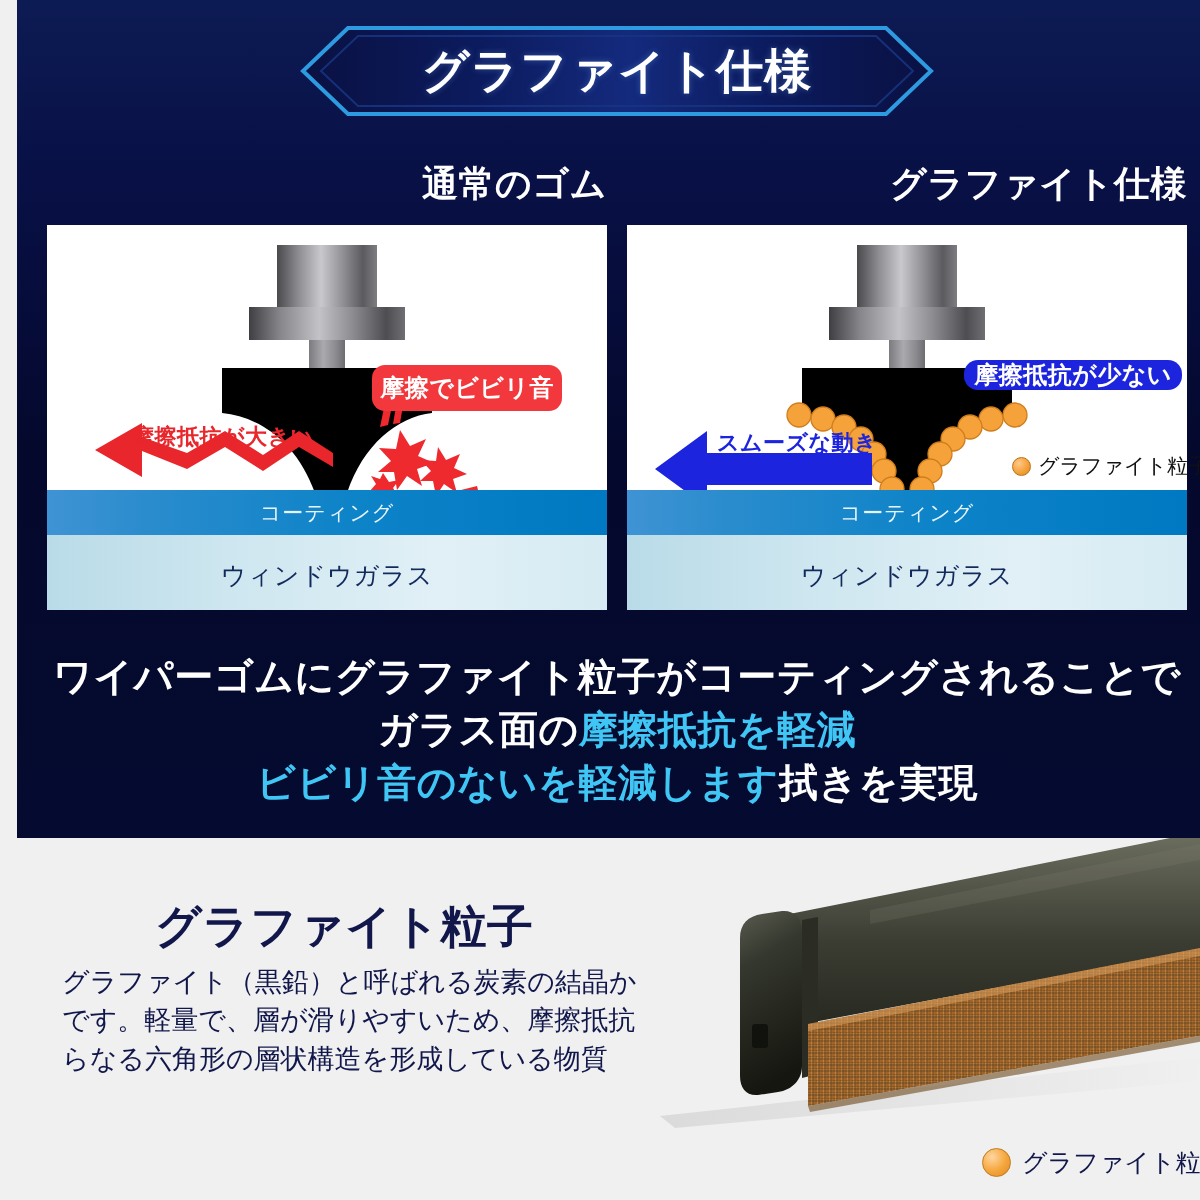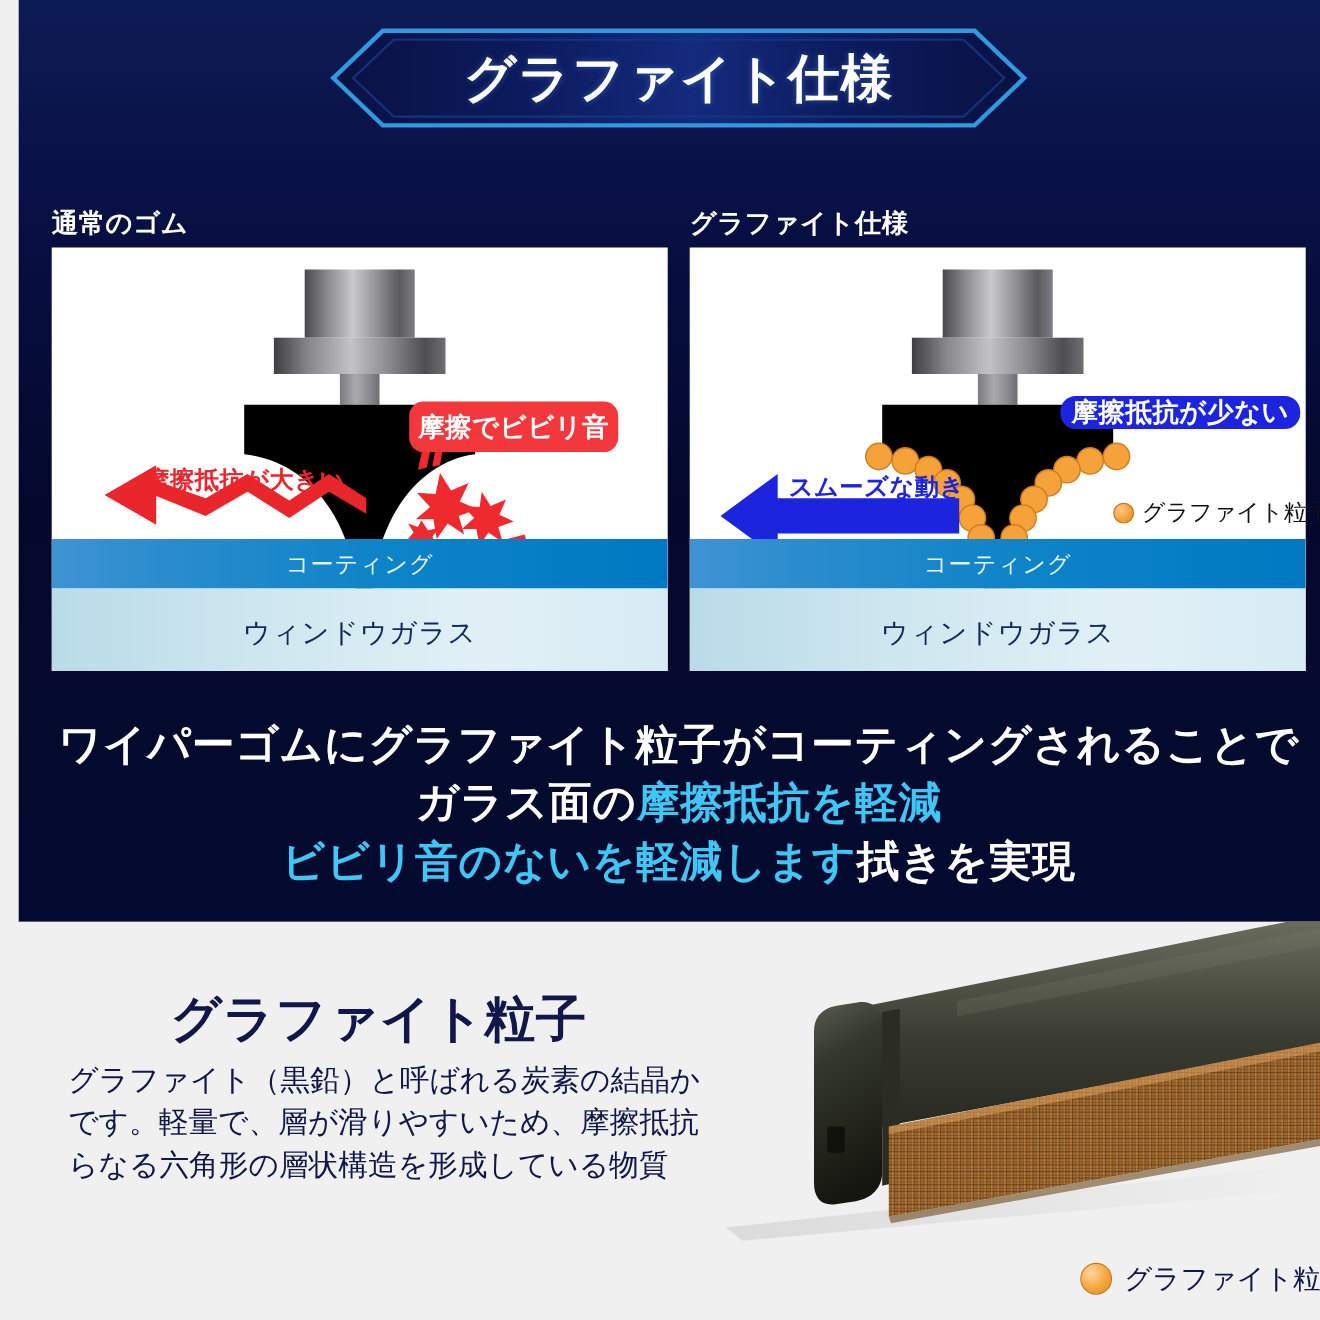--- a/index.html
+++ b/index.html
@@ -24,22 +24,22 @@
   .banner svg{position:absolute;left:0;top:0;}
   .banner-title{
     position:absolute;left:0;top:0;width:634px;height:92px;
     display:flex;align-items:center;justify-content:center;
     color:#ffffff;font-size:47px;font-weight:bold;letter-spacing:1px;
     text-shadow:0 0 6px rgba(120,180,255,.35);
   }
 
   
   .panel-title{
-    position:absolute;color:#ffffff;font-size:24px;font-weight:bold;
-    text-align:left;letter-spacing:.5px;margin-top:27px;
+    position:absolute;color:#ffffff;font-size:36px;font-weight:bold;
+    text-align:right;letter-spacing:.5px;
   }
   #title-left{left:30px;top:160px;width:560px;}
   #title-right{left:610px;top:160px;width:560px;}
 
   
   .panel{
     position:absolute;top:225px;width:560px;height:385px;
     background:#ffffff;overflow:hidden;
   }
   #panel-left{left:30px;}

